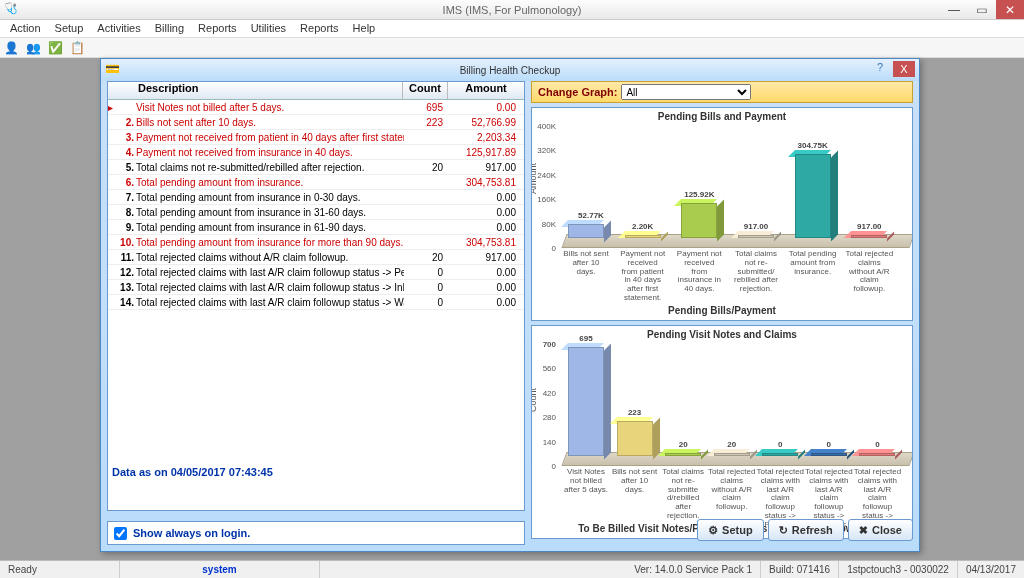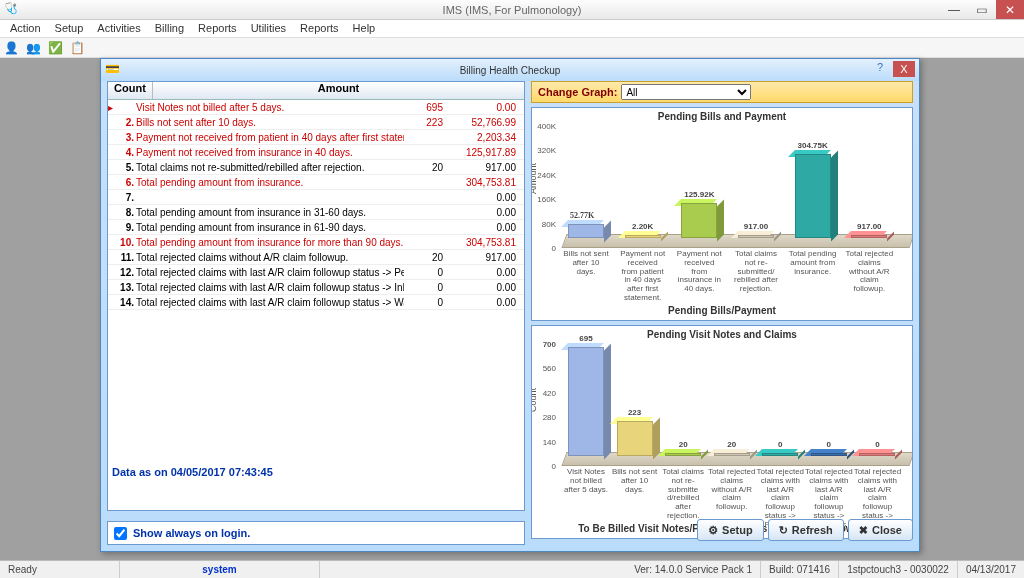--- a/index.html
+++ b/index.html
@@ -113,20 +113,21 @@
   <div class="dialog">
     <div class="dialog-title">
       <span class="dt-icon">💳</span>
       <span class="dt-text">Billing Health Checkup</span>
       <span class="dt-help">?</span>
       <span class="dt-close">X</span>
     </div>
     <div class="dialog-body">
       <div class="left-panel">
         <div class="table-header">
+          <div class="th-desc">Description</div>
           <div class="th-count">Count</div>
           <div class="th-amt">Amount</div>
         </div>
         <div class="table-rows" id="table-rows">
             <div class="row red">
               <span class="arrow">▸</span>
               <span class="rn"></span>
               <span class="desc">Visit Notes not billed after 5 days.</span>
               <span class="cnt">695</span>
               <span class="amt">0.00</span>
@@ -162,20 +163,21 @@
             <div class="row red">
               <span class="arrow"></span>
               <span class="rn">6.</span>
               <span class="desc">Total pending amount from insurance.</span>
               <span class="cnt"></span>
               <span class="amt">304,753.81</span>
             </div>
             <div class="row">
               <span class="arrow"></span>
               <span class="rn">7.</span>
+              <span class="desc">Total pending amount from insurance in 0-30 days.</span>
               <span class="cnt"></span>
               <span class="amt">0.00</span>
             </div>
             <div class="row">
               <span class="arrow"></span>
               <span class="rn">8.</span>
               <span class="desc">Total pending amount from insurance in 31-60 days.</span>
               <span class="cnt"></span>
               <span class="amt">0.00</span>
             </div>
@@ -254,21 +256,21 @@
             <div class="cat-label" style="left: 224px; top: 142px;">Total claims not re-submitted/ rebilled after rejection.</div>
             <div class="cat-label" style="left: 280.667px; top: 142px;">Total pending amount from insurance.</div>
             <div class="cat-label" style="left: 337.333px; top: 142px;">Total rejected claims without A/R claim followup.</div>
             <div class="chart-area">
               <div class="chart-base"></div>
               <div class="bar3d" style="left: 10px; height: 14.5117px;">
                 <div class="top" style="background:#9fb7e6"></div>
                 <div class="front" style="background:#9fb7e6"></div>
                 <div class="side" style="background:#9fb7e6"></div>
               </div>
-              <div class="bar-label" style="left: 24px; bottom: 28.5117px; font-family: Liberation Serif, serif;">52.77K</div>
+              <div class="bar-label" style="left: 33px; bottom: 28.5117px;">52.77K</div>
               <div class="bar3d" style="left: 66.6667px; height: 3px;">
                 <div class="top" style="background:#e8d47a"></div>
                 <div class="front" style="background:#e8d47a"></div>
                 <div class="side" style="background:#e8d47a"></div>
               </div>
               <div class="bar-label" style="left: 84.6667px; bottom: 17px;">2.20K</div>
               <div class="bar3d" style="left: 123.333px; height: 34.628px;">
                 <div class="top" style="background:#a9cc4e"></div>
                 <div class="front" style="background:#a9cc4e"></div>
                 <div class="side" style="background:#a9cc4e"></div>

